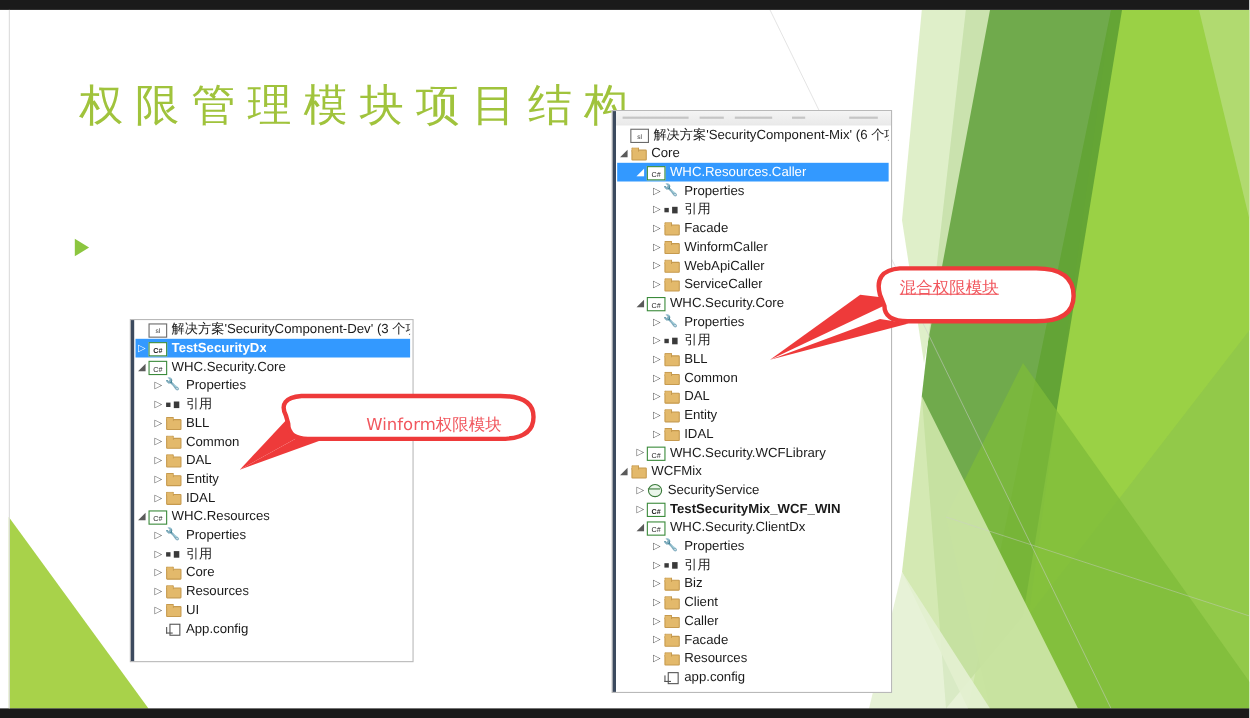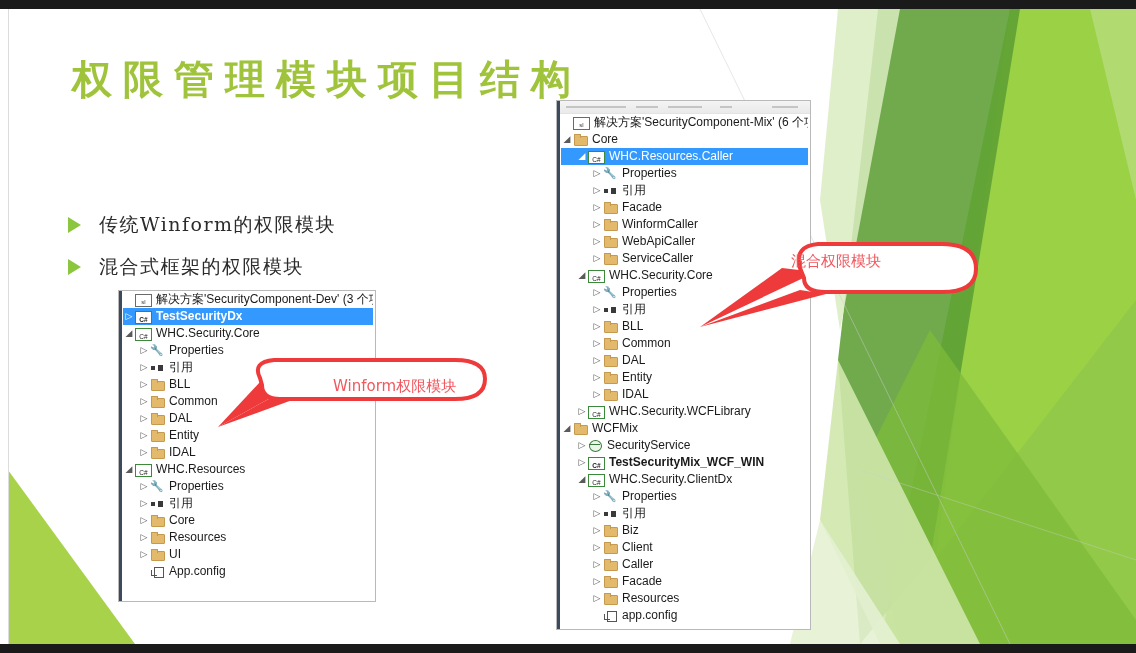--- a/index.html
+++ b/index.html
@@ -11,23 +11,23 @@
   .slide{position:absolute;inset:0;overflow:hidden;background:#fff;}
 
   
   .bg-svg{position:absolute;left:0;top:0;width:1136px;height:653px;}
   .topbar{position:absolute;left:0;top:0;width:1136px;height:9px;background:#1a1a1a;}
   .botbar{position:absolute;left:0;bottom:0;width:1136px;height:9px;background:#1a1a1a;}
   .leftrule{position:absolute;left:8px;top:9px;width:1px;height:635px;background:#dcdcdc;}
 
   
   .title{
-    position:absolute;left:72px;top:52px;
+    position:absolute;left:72px;top:68px;
     font-family:"DejaVu Serif","Liberation Serif",serif;
-    font-size:40px;letter-spacing:11px;font-weight:700;
+    font-size:40px;letter-spacing:11px;font-weight:400;
     color:#a0c33c;white-space:nowrap;
     text-shadow:0 1px 0 rgba(255,255,255,.7);
     text-align:right;
   }
 
   
   .bullets{position:absolute;left:68px;top:208px;}
   .bullet{display:flex;align-items:center;height:34px;margin-bottom:8px;}
   .bullet .tri{
     width:0;height:0;margin-right:18px;
@@ -123,21 +123,21 @@
 
   
   .callout-svg{position:absolute;pointer-events:none;}
   .callout-text{
     position:absolute;color:#f1575e;font-size:15px;white-space:nowrap;
     font-family:"DejaVu Sans","Liberation Sans",sans-serif;
   }
   #callout-left-svg{left:200px;top:352px;width:290px;height:80px;}
   #callout-left-text{left:333px;top:377px;}
   #callout-right-svg{left:690px;top:232px;width:290px;height:105px;}
-  #callout-right-text{left:791px;top:252px;}
+  #callout-right-text{left:818px;top:252px;text-decoration:underline;}
 </style>
 </head>
 <body>
 
 <div class="slide">
 
   <svg class="bg-svg" viewBox="0 0 1136 653" preserveAspectRatio="none">
     <polygon points="1136,9 1136,644 880,644 1010,9" fill="#8cc63f" opacity="0.95"></polygon>
     <polygon points="1010,9 1136,9 1136,300 935,560" fill="#9bd145" opacity="0.9"></polygon>
     <polygon points="878,9 1020,9 930,560 860,644 838,360" fill="#5c9e33" opacity="0.88"></polygon>
@@ -153,25 +153,20 @@
 
   <div class="topbar"></div>
   <div class="botbar"></div>
   <div class="leftrule"></div>
 
   <div class="title">权限管理模块项目结构</div>
 
   <div class="bullets">
     <div class="bullet">
       <span class="tri"></span>
-      <span class="btxt">传统Winform的权限模块</span>
-    </div>
-    <div class="bullet">
-      <span class="tri"></span>
-      <span class="btxt">混合式框架的权限模块</span>
     </div>
   </div>
 
   <div class="panel panel-border" id="panel-left">
     <div class="leftedge"></div>
     <div class="tree" id="tree-left">
         <div class="row" style="padding-left: 0px;">
           <span class="exp"></span>
           <span class="ico solution"></span>
           <span class="lbl">解决方案'SecurityComponent-Dev' (3 个项目)</span>

